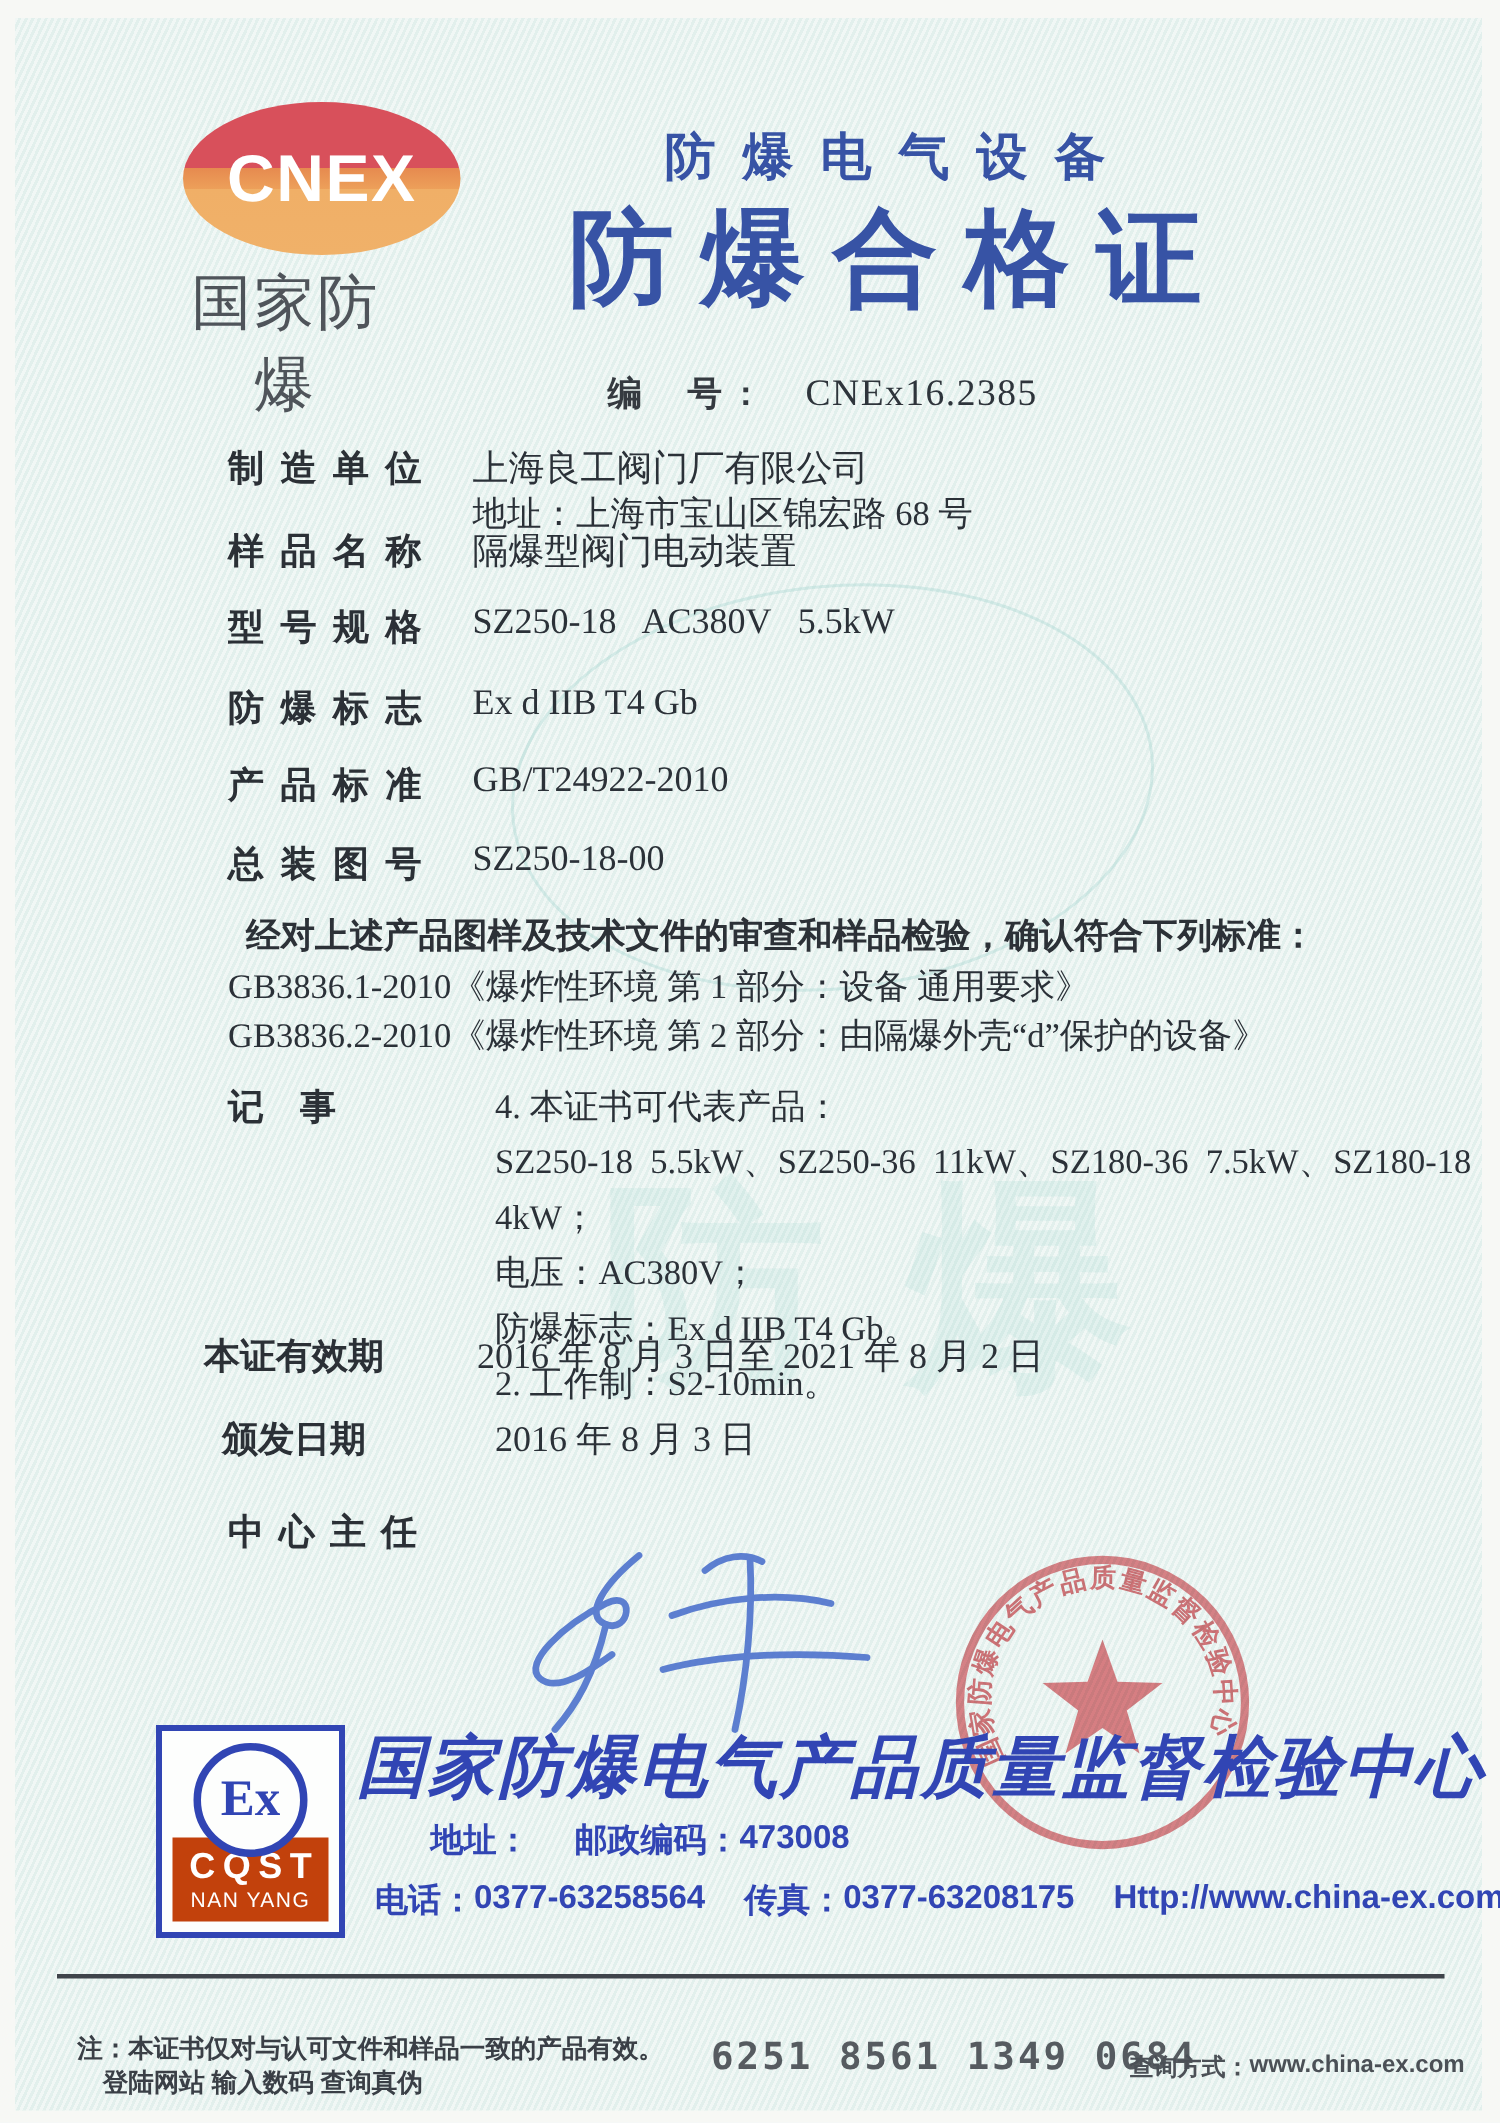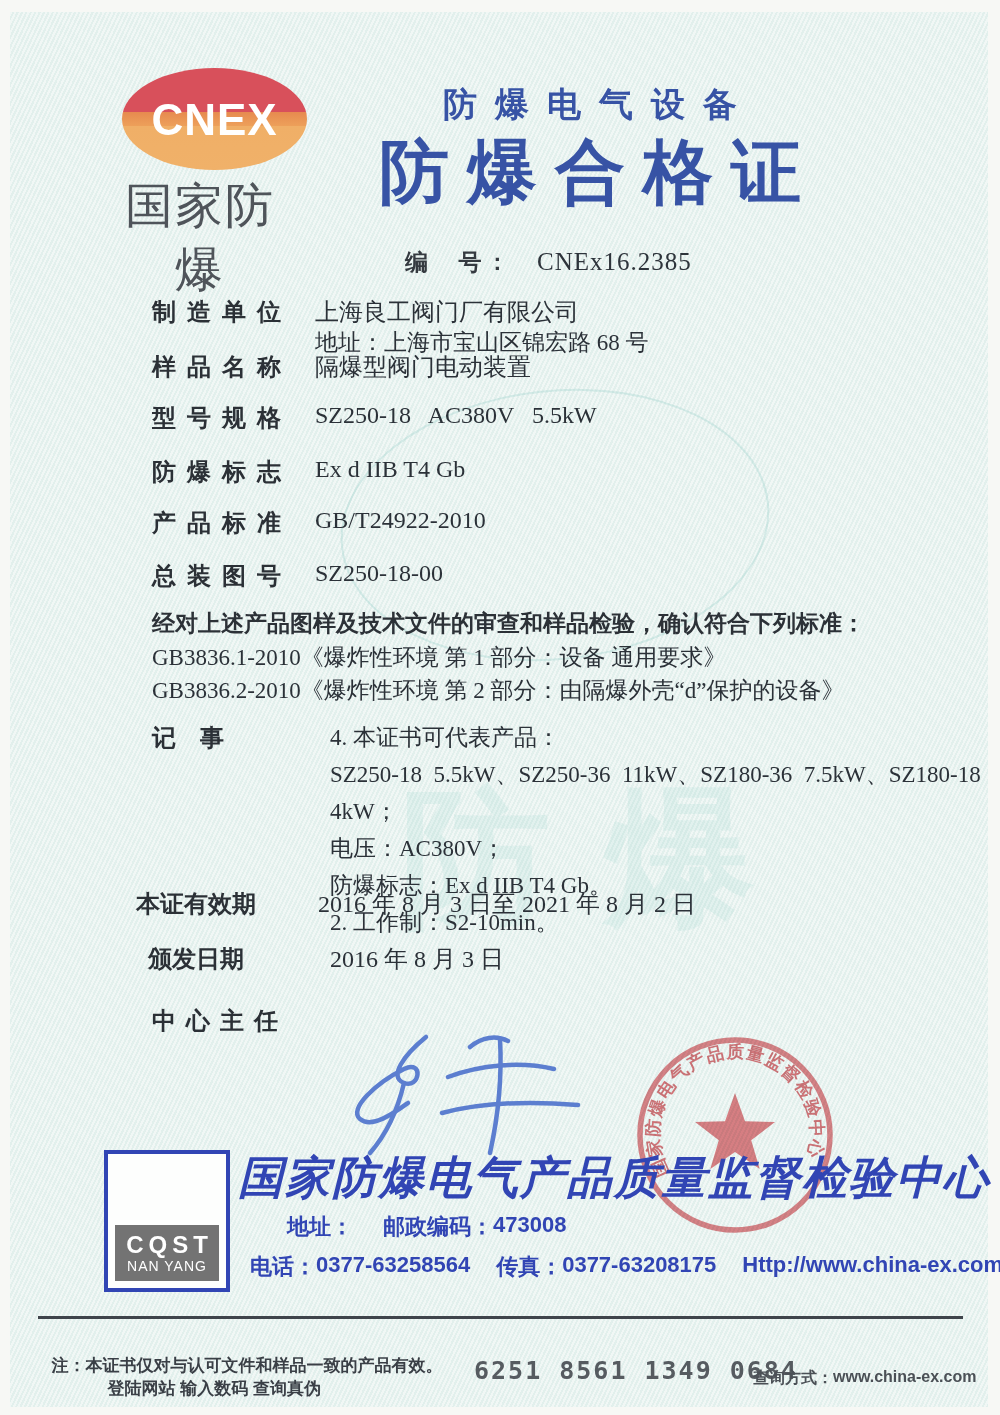--- a/index.html
+++ b/index.html
@@ -16,21 +16,21 @@
                border-radius:50%; transform:rotate(-6deg); }
   .wm-text { left:400px; top:760px; font-size:150px; font-weight:700; letter-spacing:55px;
              color:rgba(140,205,198,.15); }
 
   
   .cnex-logo { left:122px; top:68px; width:185px; height:102px; border-radius:50%;
                background:linear-gradient(#d8505b 0%, #d8505b 43%, #e68a4f 43%, #eda05a 57%, #f0af67 57%, #f0b169 100%);
                display:flex; align-items:center; justify-content:center; }
   .cnex-text { color:#ffffff; font-weight:800; font-size:44px; letter-spacing:1px; padding-top:2px;
                font-family:"Liberation Sans","DejaVu Sans",sans-serif; }
-  .cnex-caption { left:122px; top:174px; width:156px; text-align:center; font-size:48px;
+  .cnex-caption { left:122px; top:174px; width:137px; text-align:center; font-size:40px;
                   font-weight:500; color:#4f545a; letter-spacing:2px; }
   .doc-subtitle { left:320px; top:82px; width:540px; text-align:center; color:#3753a5;
                   font-weight:700; font-size:34px; letter-spacing:18px; text-indent:18px; }
   .doc-title { left:290px; top:126px; width:600px; text-align:center; color:#3753a5;
                font-weight:700; font-size:70px; letter-spacing:18px; text-indent:18px; }
   .cert-row { left:405px; top:247px; display:flex; align-items:baseline; }
   .cert-label { font-weight:700; font-size:23px; color:#353a40; letter-spacing:12px; }
   .cert-value { font-family:"Liberation Serif","DejaVu Serif",serif; font-size:25px;
                 color:#2e343b; margin-left:24px; letter-spacing:1px; }
 
@@ -38,54 +38,54 @@
   .frow { left:152px; }
   .flabel { font-weight:700; font-size:24px; color:#2b3036; letter-spacing:11px; white-space:pre; }
   .flabel.tight { letter-spacing:0; }
   .fval { position:absolute; left:163px; top:0; width:640px; white-space:pre;
           font-family:"Liberation Serif","DejaVu Serif",serif; font-size:24px; color:#2b3138; }
   .fextra { position:absolute; left:163px; top:31px; width:640px; white-space:pre;
             font-family:"Liberation Serif","DejaVu Serif",serif; font-size:23px; color:#2b3138; } 
 
   
   .std { left:152px; width:780px; white-space:pre; }
-  .std-intro { font-weight:600; font-size:23px; color:#2c3137; }
+  .std-intro { font-weight:600; font-size:23px; color:#2c3137;margin-left:12px; }
   .std-item { font-family:"Liberation Serif","DejaVu Serif",serif; font-size:23px; color:#2b3138; }
 
   
   .rem-line { left:330px; white-space:pre; font-family:"Liberation Serif","DejaVu Serif",serif;
               font-size:23px; color:#2b3138; }
 
   .director { left:152px; top:1005px; font-weight:700; font-size:24px; letter-spacing:10px; color:#2b3036; }
 
   
   .signature { left:330px; top:1025px; }
   .stamp { left:633px; top:1033px; mix-blend-mode:multiply; opacity:.92; }
 
   
   .badge { left:104px; top:1150px; width:126px; height:142px; border:4px solid #3145b4; background:#fdfefd; }
-  .badge-band { position:absolute; left:7px; right:7px; bottom:7px; height:56px; background:#737373;
+  .badge-band { position:absolute; left:7px; right:7px; bottom:7px; height:56px; background:#c2410c;
                 display:flex; flex-direction:column; align-items:center; justify-content:center; }
   .badge-cqst { color:#fff; font-weight:700; font-size:24px; letter-spacing:5px; text-indent:5px; line-height:26px; }
   .badge-ny { color:#fff; font-weight:400; font-size:14px; letter-spacing:1px; line-height:17px; }
   .badge-circle { position:absolute; left:21px; top:8px; width:76px; height:76px; border-radius:50%;
                   background:#fdfefd; border:5px solid #3145b4; display:flex; align-items:center; justify-content:center; }
   .badge-ex { color:#3145b4; font-weight:700; font-size:34px; font-family:"Liberation Serif","DejaVu Serif",serif; }
   .org-name { left:238px; top:1148px; width:690px; text-align:center; color:#3145b4;
               font-family:"Liberation Serif","DejaVu Serif",serif; font-style:italic; font-weight:700;
               font-size:45px; letter-spacing:2px; white-space:nowrap; }
   .org-line { color:#3145b4; font-weight:700; font-size:22px; display:flex; white-space:pre; }
   .org-addr { left:287px; top:1212px; }
   .org-tel  { left:250px; top:1252px; }
   .gap30 { margin-left:30px; } .gap26 { margin-left:26px; }
 
   
   .foot-line { left:38px; top:1316px; width:925px; height:3px; background:#3f444b; }
   .foot-note { left:42px; top:1334px; font-weight:600; font-size:17px; color:#3a3f46; white-space:pre; }
-  .foot-hint { margin-left:56px; }
+  .foot-hint { margin-left:17px; }
   .foot-code { left:474px; top:1356px; font-family:"DejaVu Sans Mono","Liberation Mono",monospace;
                font-weight:600; font-size:25px; letter-spacing:2px; color:#565b60; white-space:pre; }
   .foot-query { left:753px; top:1368px; font-weight:600; font-size:16px; color:#4b5056; display:flex; white-space:pre; }
 </style>
 </head>
 <body>
 
 <div class="paper"></div>
 
 <div class="abs wm-circle"></div>
@@ -171,20 +171,23 @@
   <text font-size="17.5" font-weight="600" fill="#d96b71" letter-spacing="1.5" font-family="Liberation Sans, DejaVu Sans, sans-serif">
     <textPath href="#sealArc">国家防爆电气产品质量监督检验中心</textPath>
   </text>
 </svg>
 
 <div class="abs badge">
   <div class="badge-band">
     <div class="badge-cqst">CQST</div>
     <div class="badge-ny">NAN YANG</div>
   </div>
+  <div class="badge-circle">
+    <span class="badge-ex">Ex</span>
+  </div>
 </div>
 <div class="abs org-name">国家防爆电气产品质量监督检验中心</div>
 <div class="abs org-line org-addr">
   <span>地址：</span>
   <span class="gap30">邮政编码：</span>
   <span>473008</span>
 </div>
 <div class="abs org-line org-tel">
   <span>电话：</span>
   <span>0377-63258564</span>

